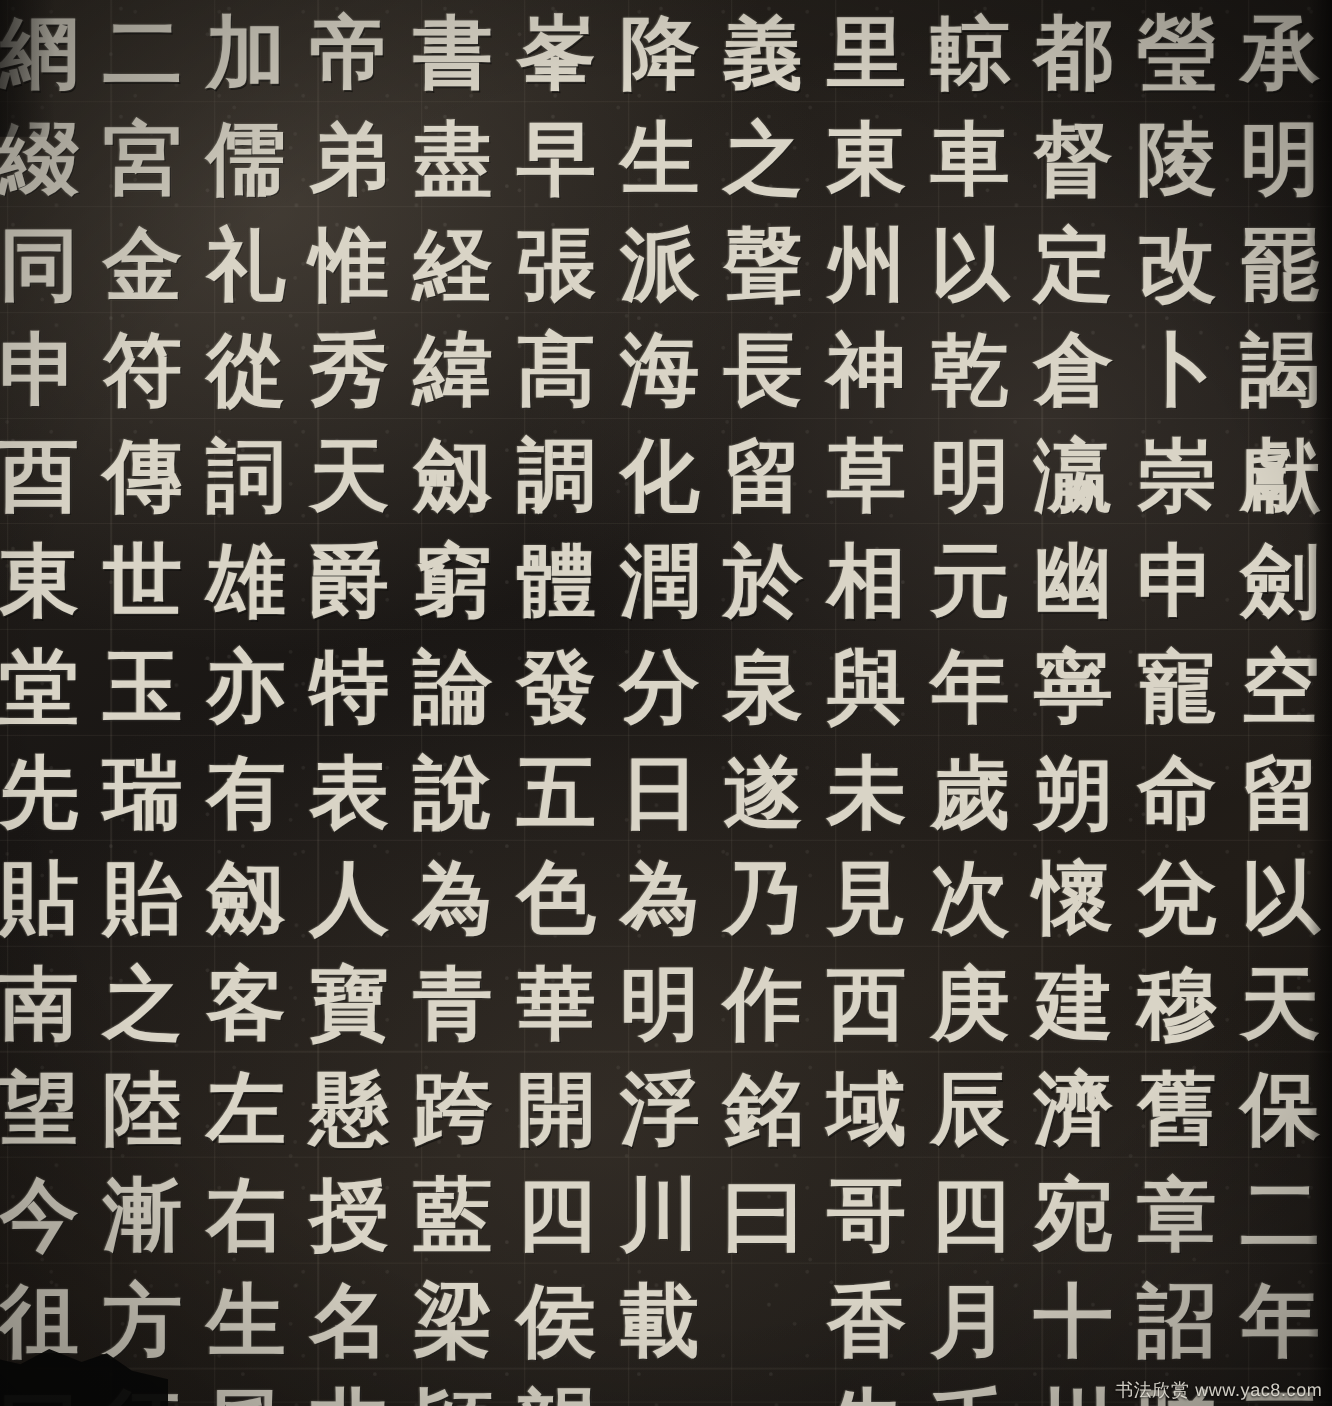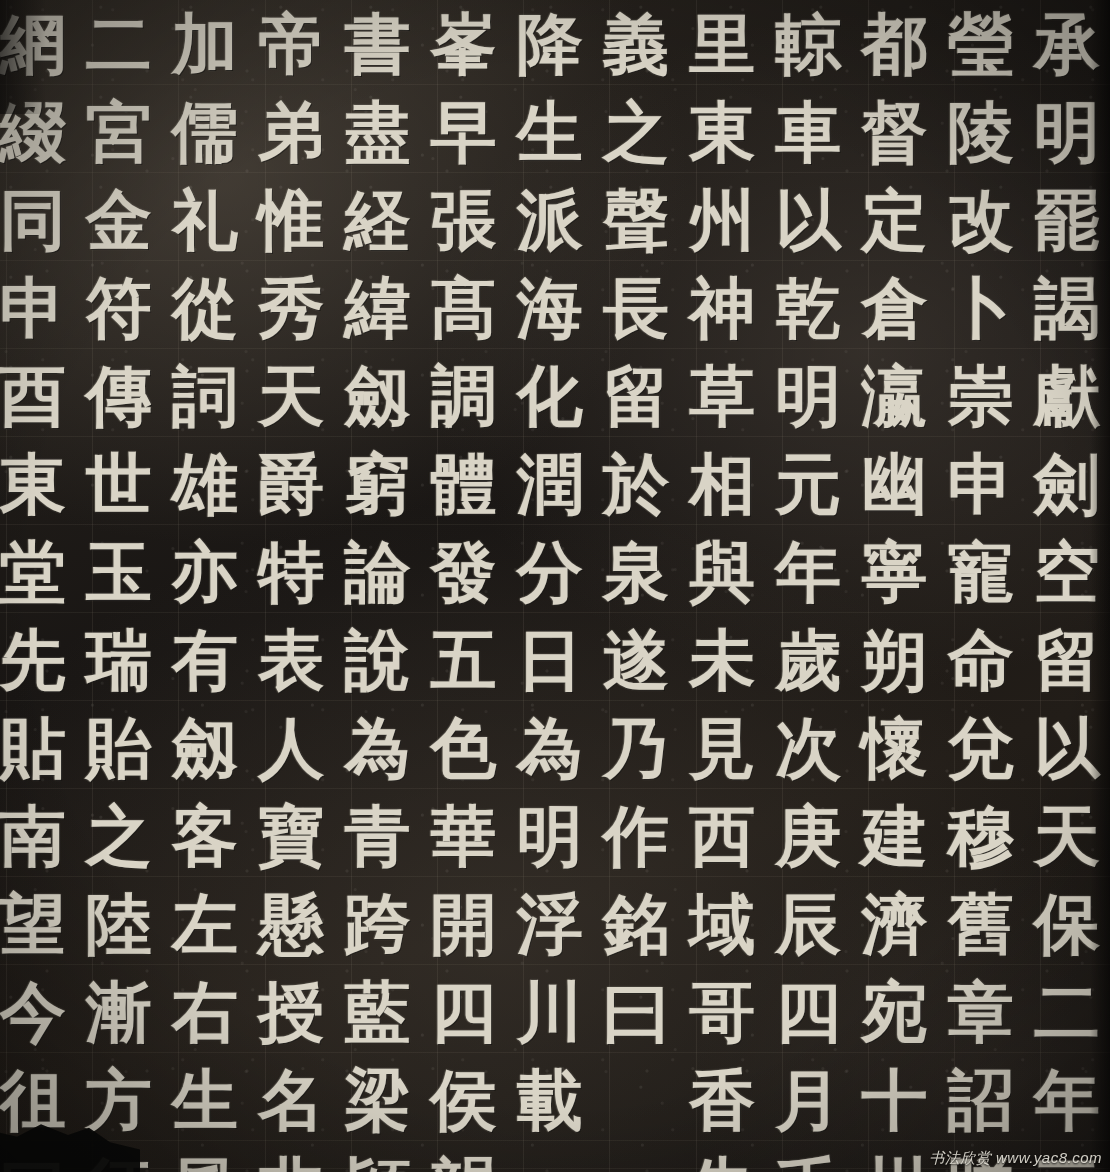--- a/index.html
+++ b/index.html
@@ -119,21 +119,20 @@
   #watermark {
     position: absolute;
     right: 8px;
     bottom: 4px;
     font-family: "Liberation Sans", sans-serif;
     font-size: 15px;
     color: rgba(236,232,222,0.88);
     letter-spacing: 0.5px;
     text-shadow: 0 1px 2px rgba(0,0,0,0.9);
     user-select: none;
-    font-style: italic;
   }
 </style>
 </head>
 <body>
 
 <div id="stele">
 
   <div id="grid-overlay"></div>
 
   <div id="columns">

